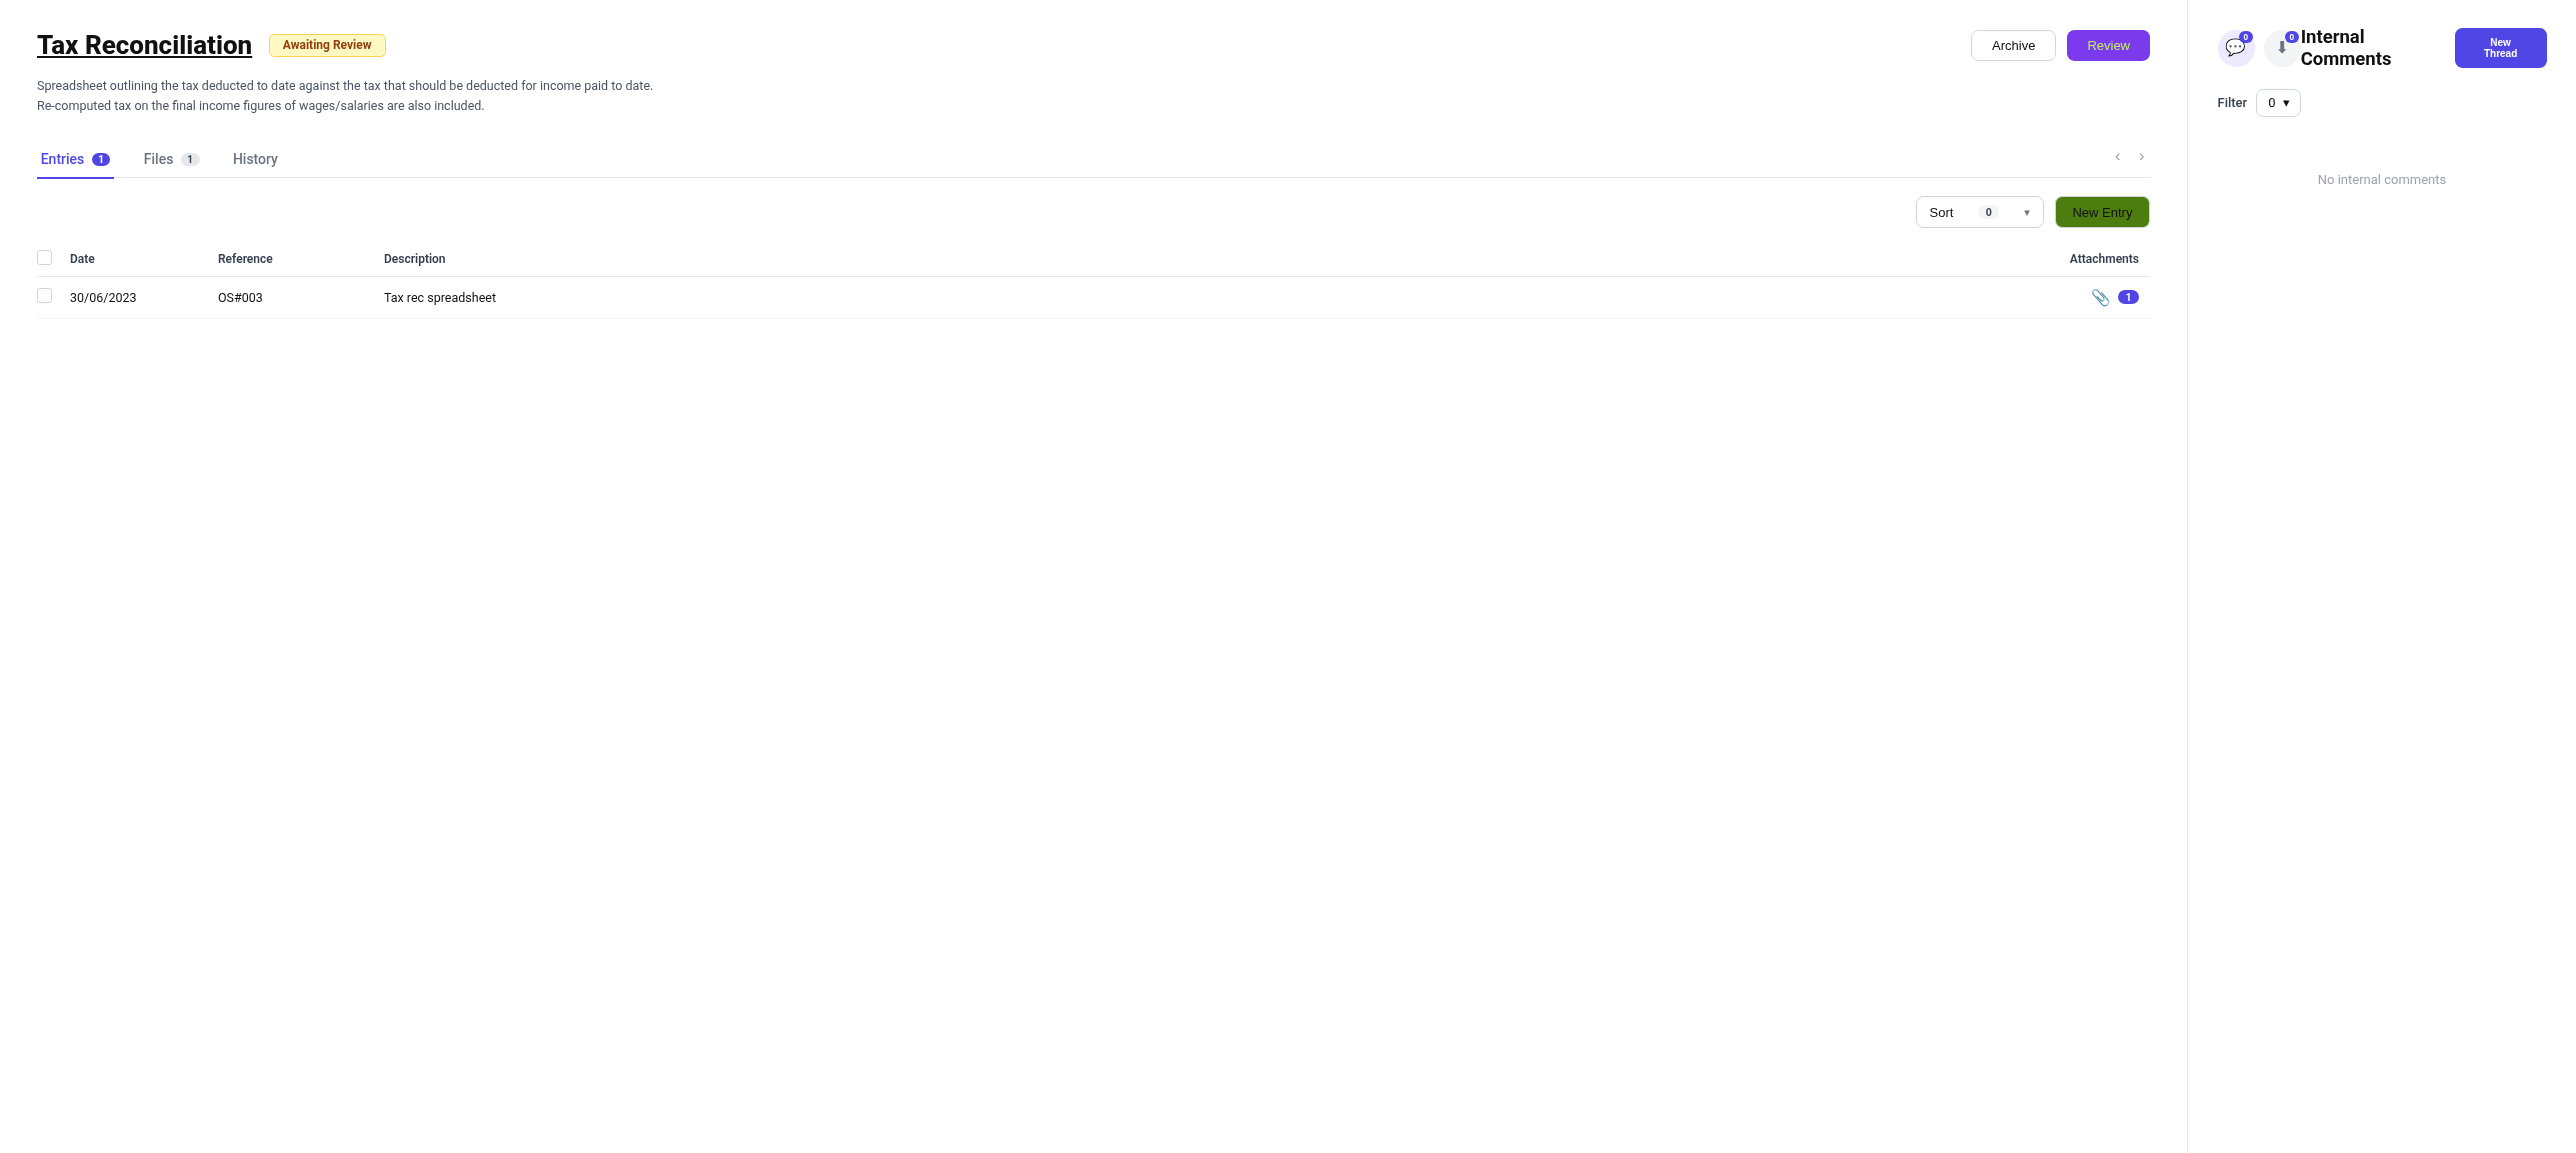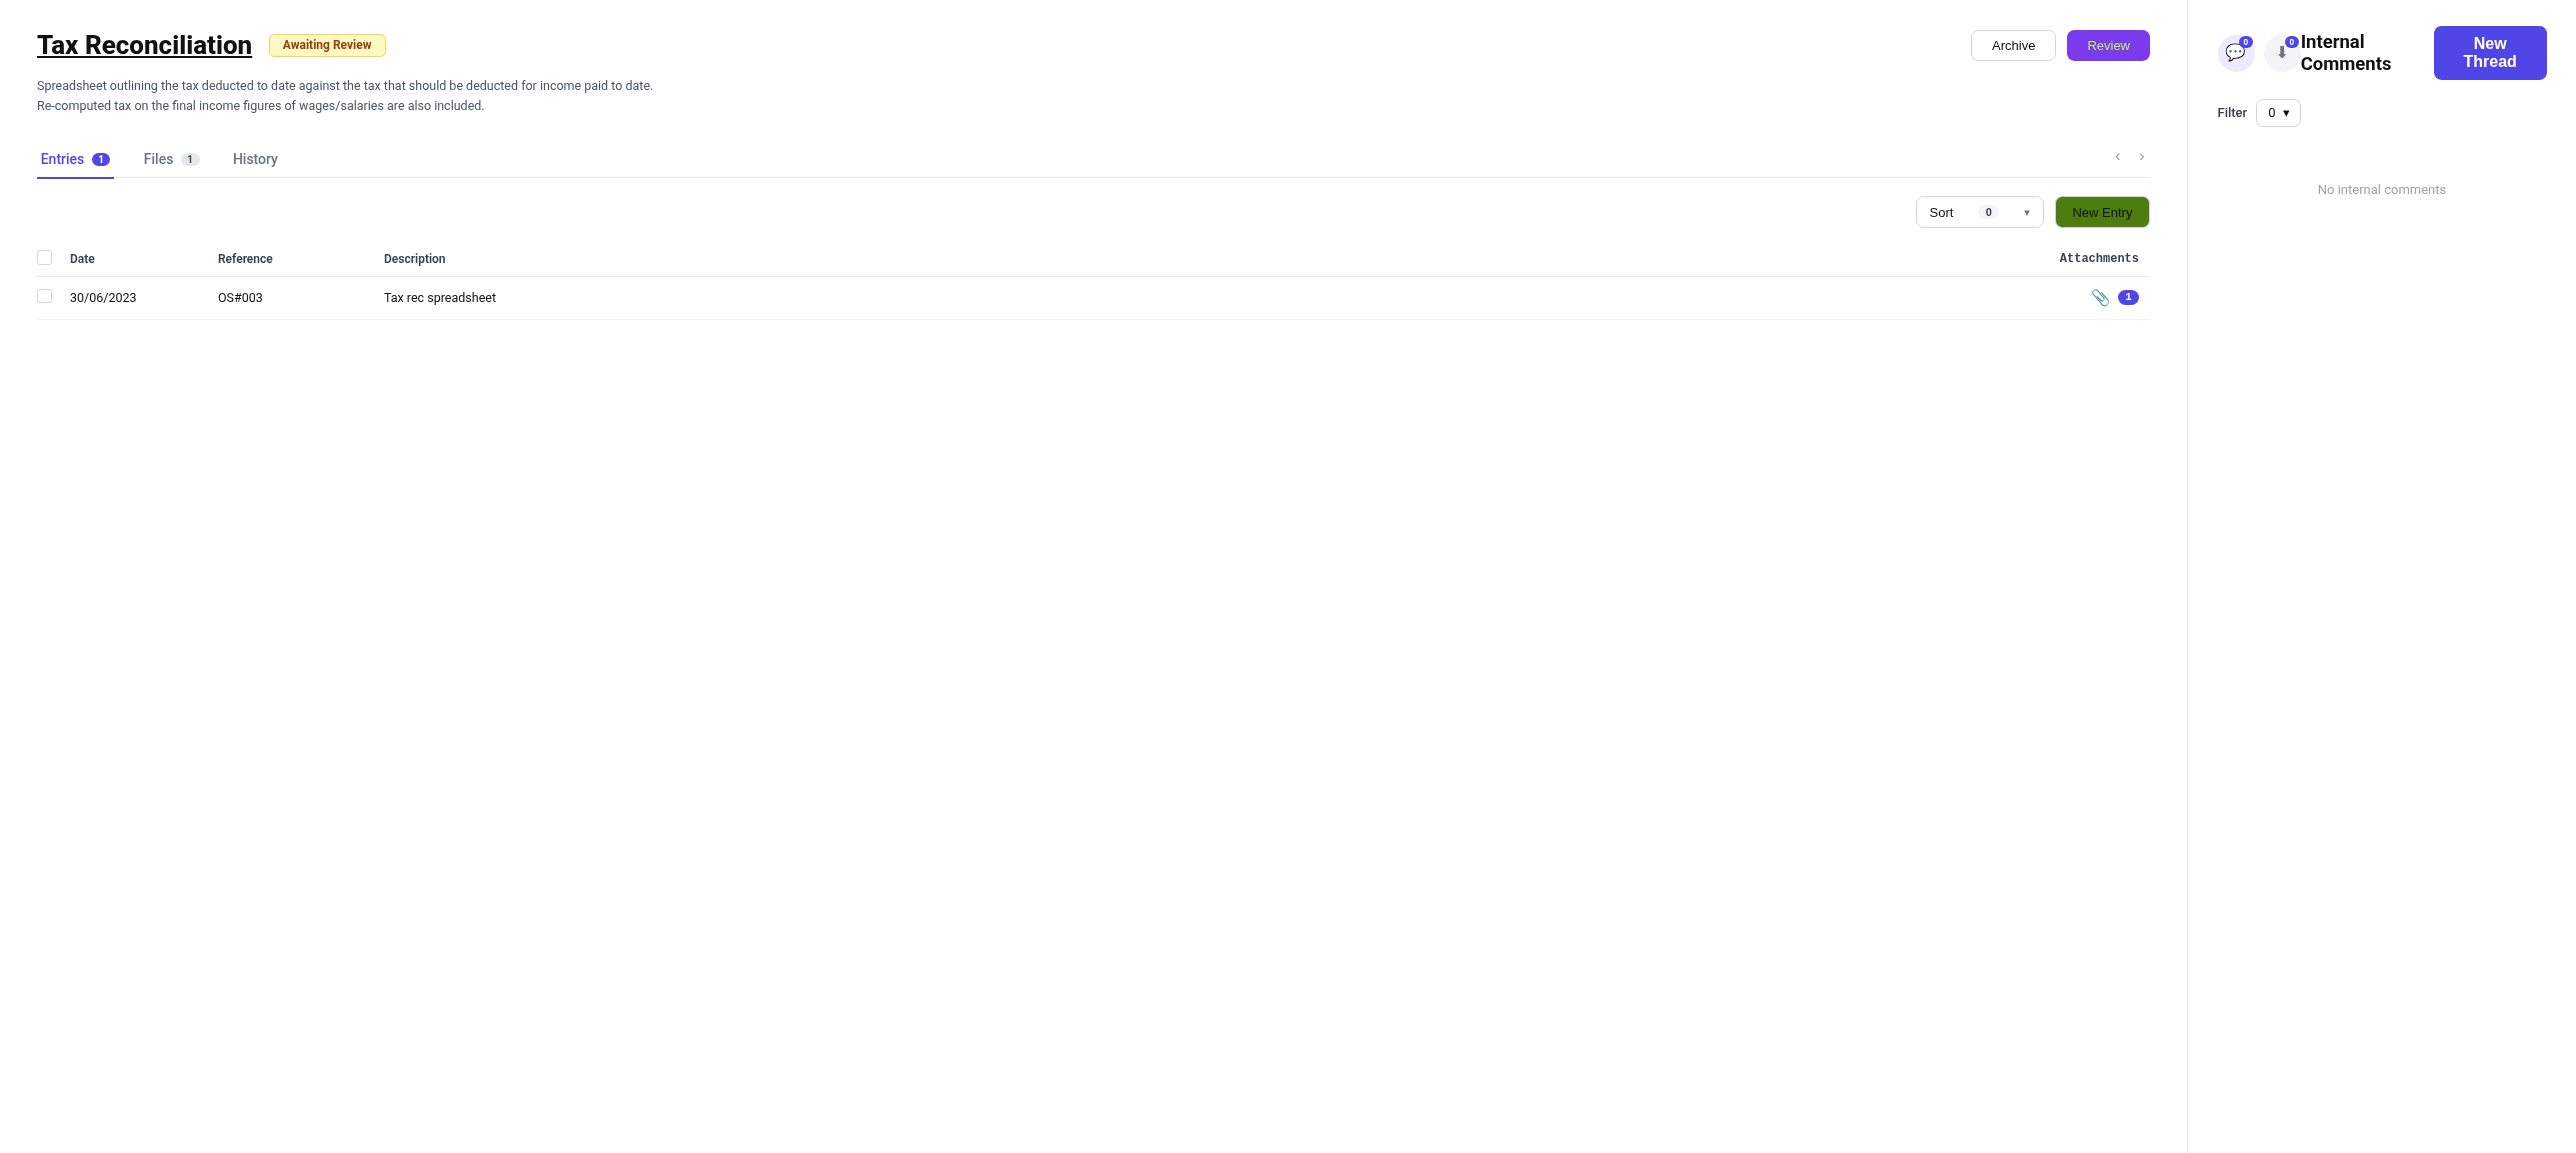--- a/index.html
+++ b/index.html
@@ -206,21 +206,21 @@
       color: #111;
       border-bottom: 0.9px solid #f3f4f6;
     }
     .entries-table .col-check {
       width: 33px;
       padding-left: 0;
     }
     .entries-table .col-date { width: 148px; }
     .entries-table .col-ref { width: 166px; }
     .entries-table .col-desc { }
-    .entries-table .col-attach { width: 111px; text-align: right; font-family: Liberation Mono, monospace; }
+    .entries-table .col-attach { width: 111px; text-align: right; }
 
     .checkbox {
       width: 14.8px;
       height: 14.8px;
       border: 1.4px solid #d1d5db;
       border-radius: 2.8px;
       cursor: pointer;
       appearance: none;
       background: #fff;
     }
@@ -315,21 +315,21 @@
       font-size: 13px;
       color: #111;
       cursor: pointer;
     }
     .btn-new-thread {
       background: #4f46e5;
       color: #fff;
       border: none;
       border-radius: 7.4px;
       padding: 9.2px 18.5px;
-      font-size: 16px;
+      font-size: 10px;
       font-weight: 600;
       cursor: pointer;
     }
     .no-comments {
       text-align: center;
       color: #9ca3af;
       font-size: 13px;
       margin-top: 55px;
     }
   </style>

